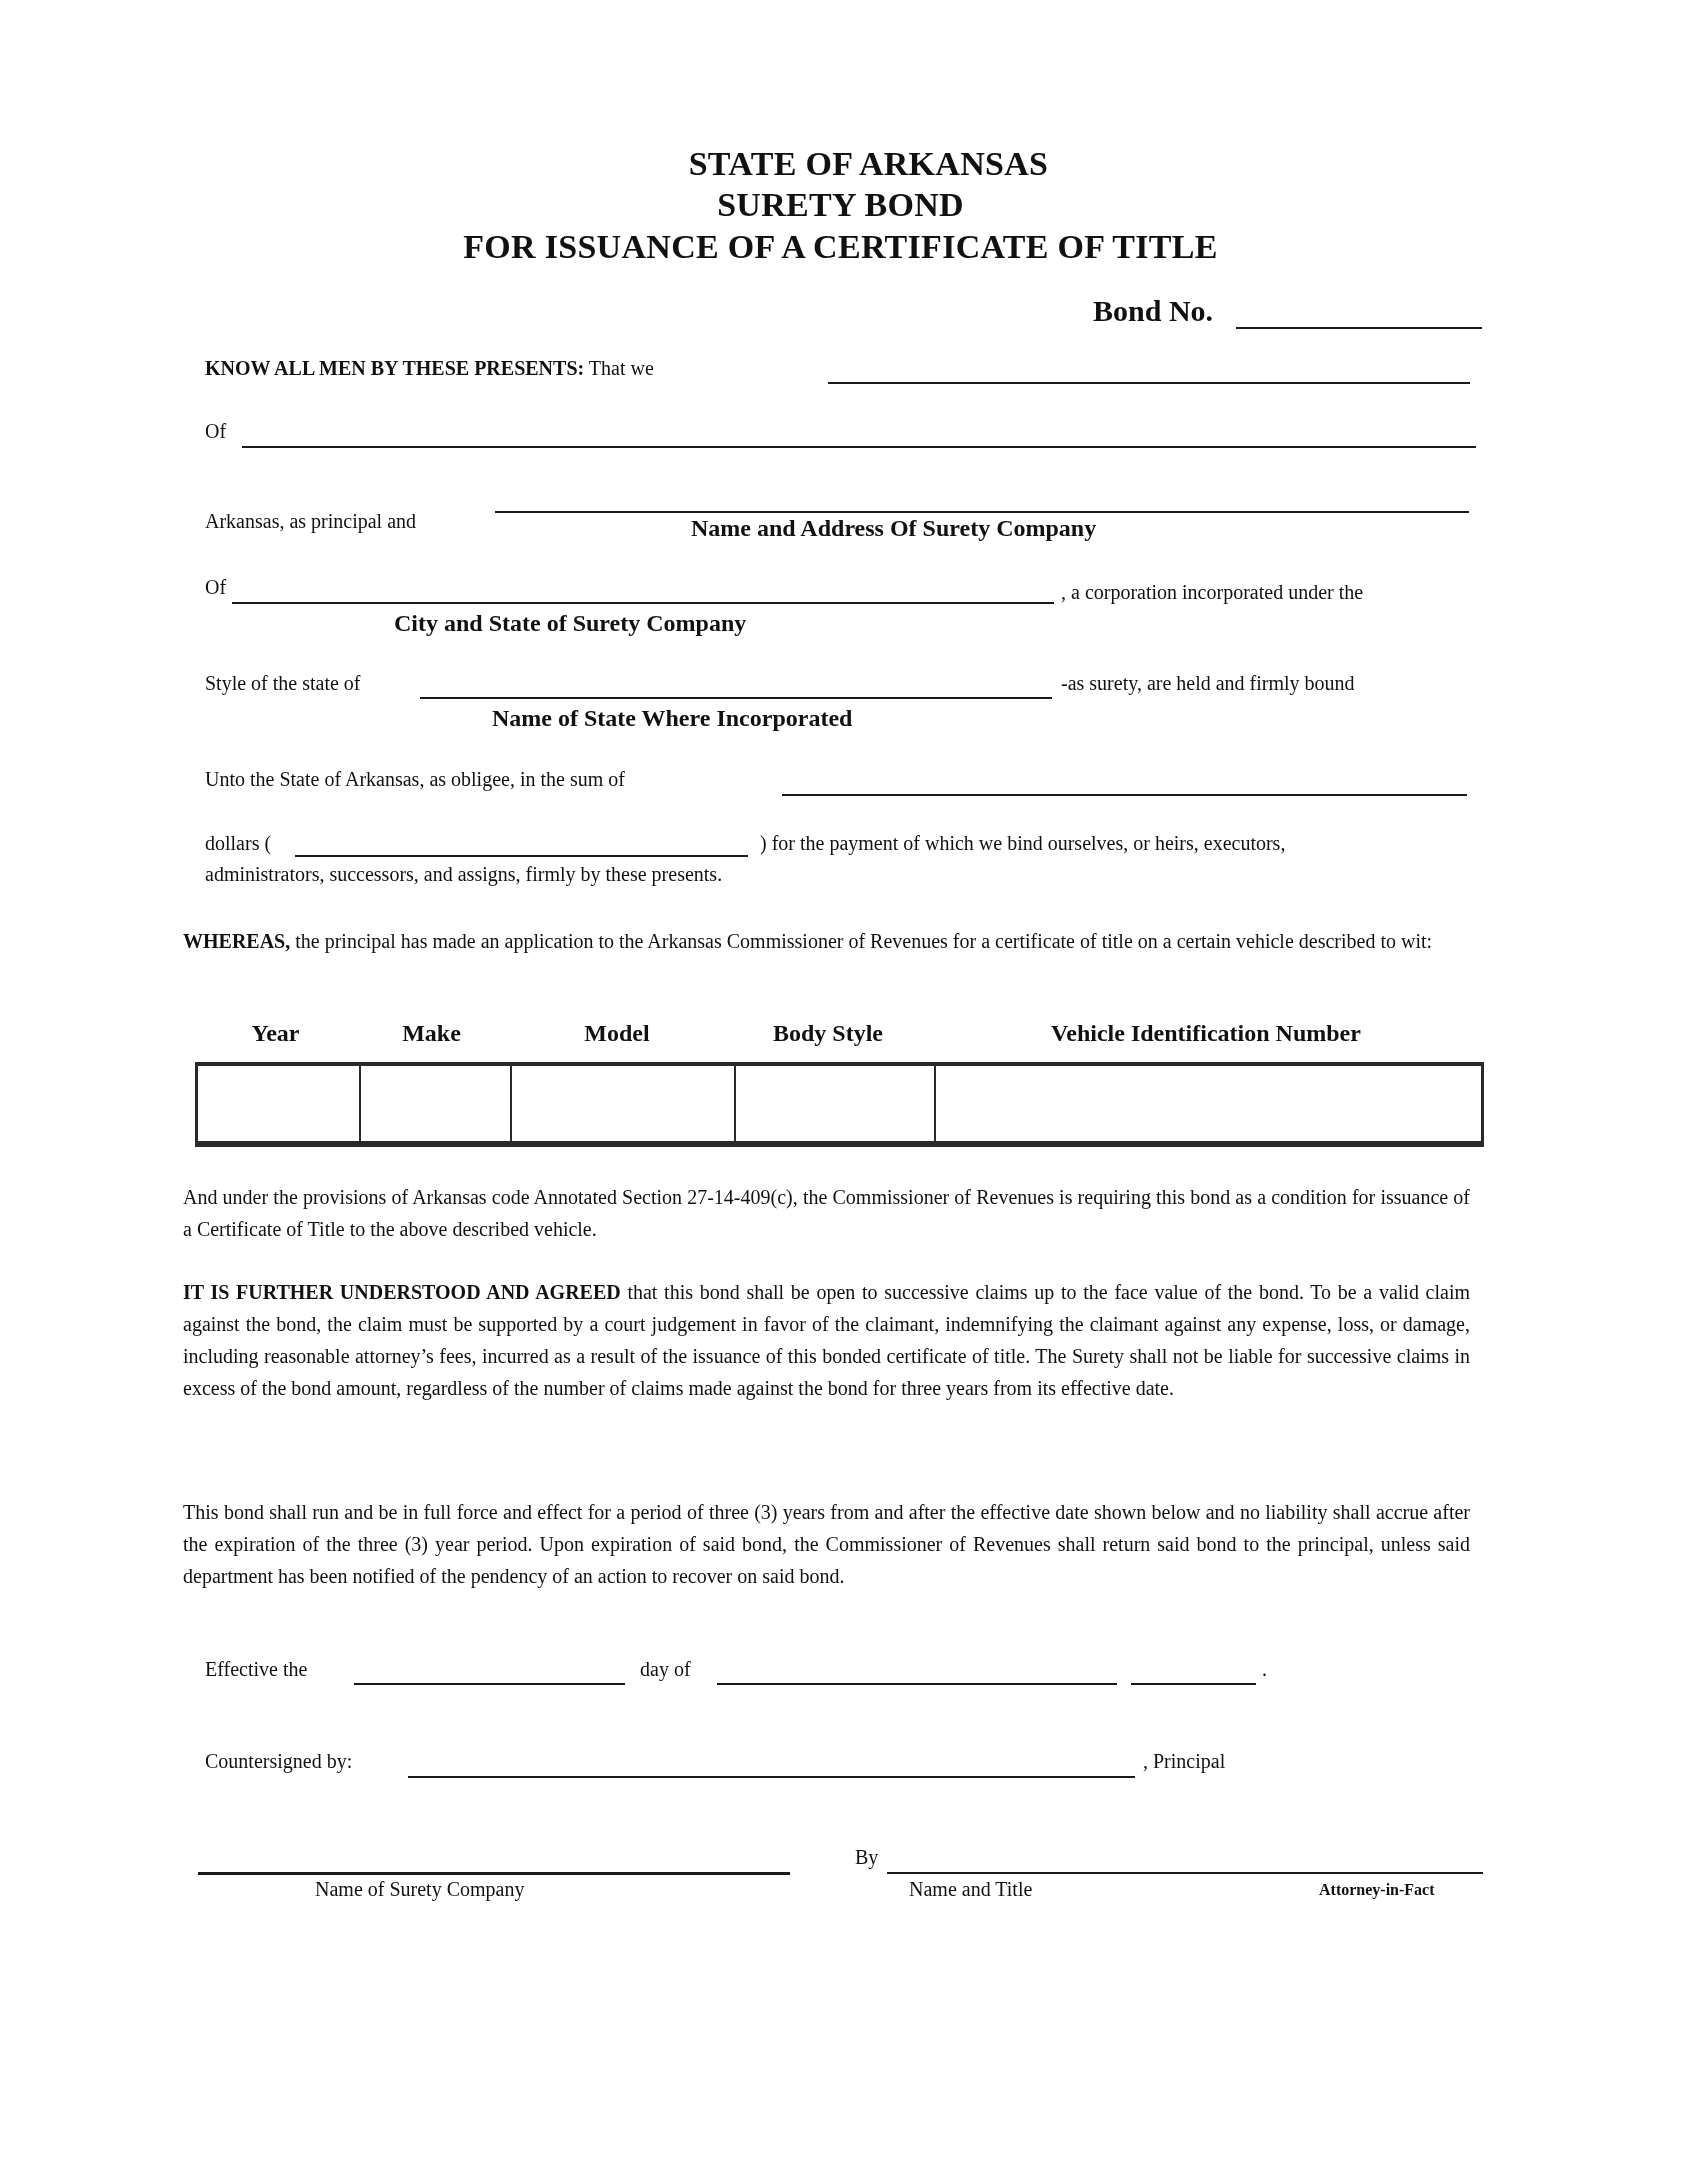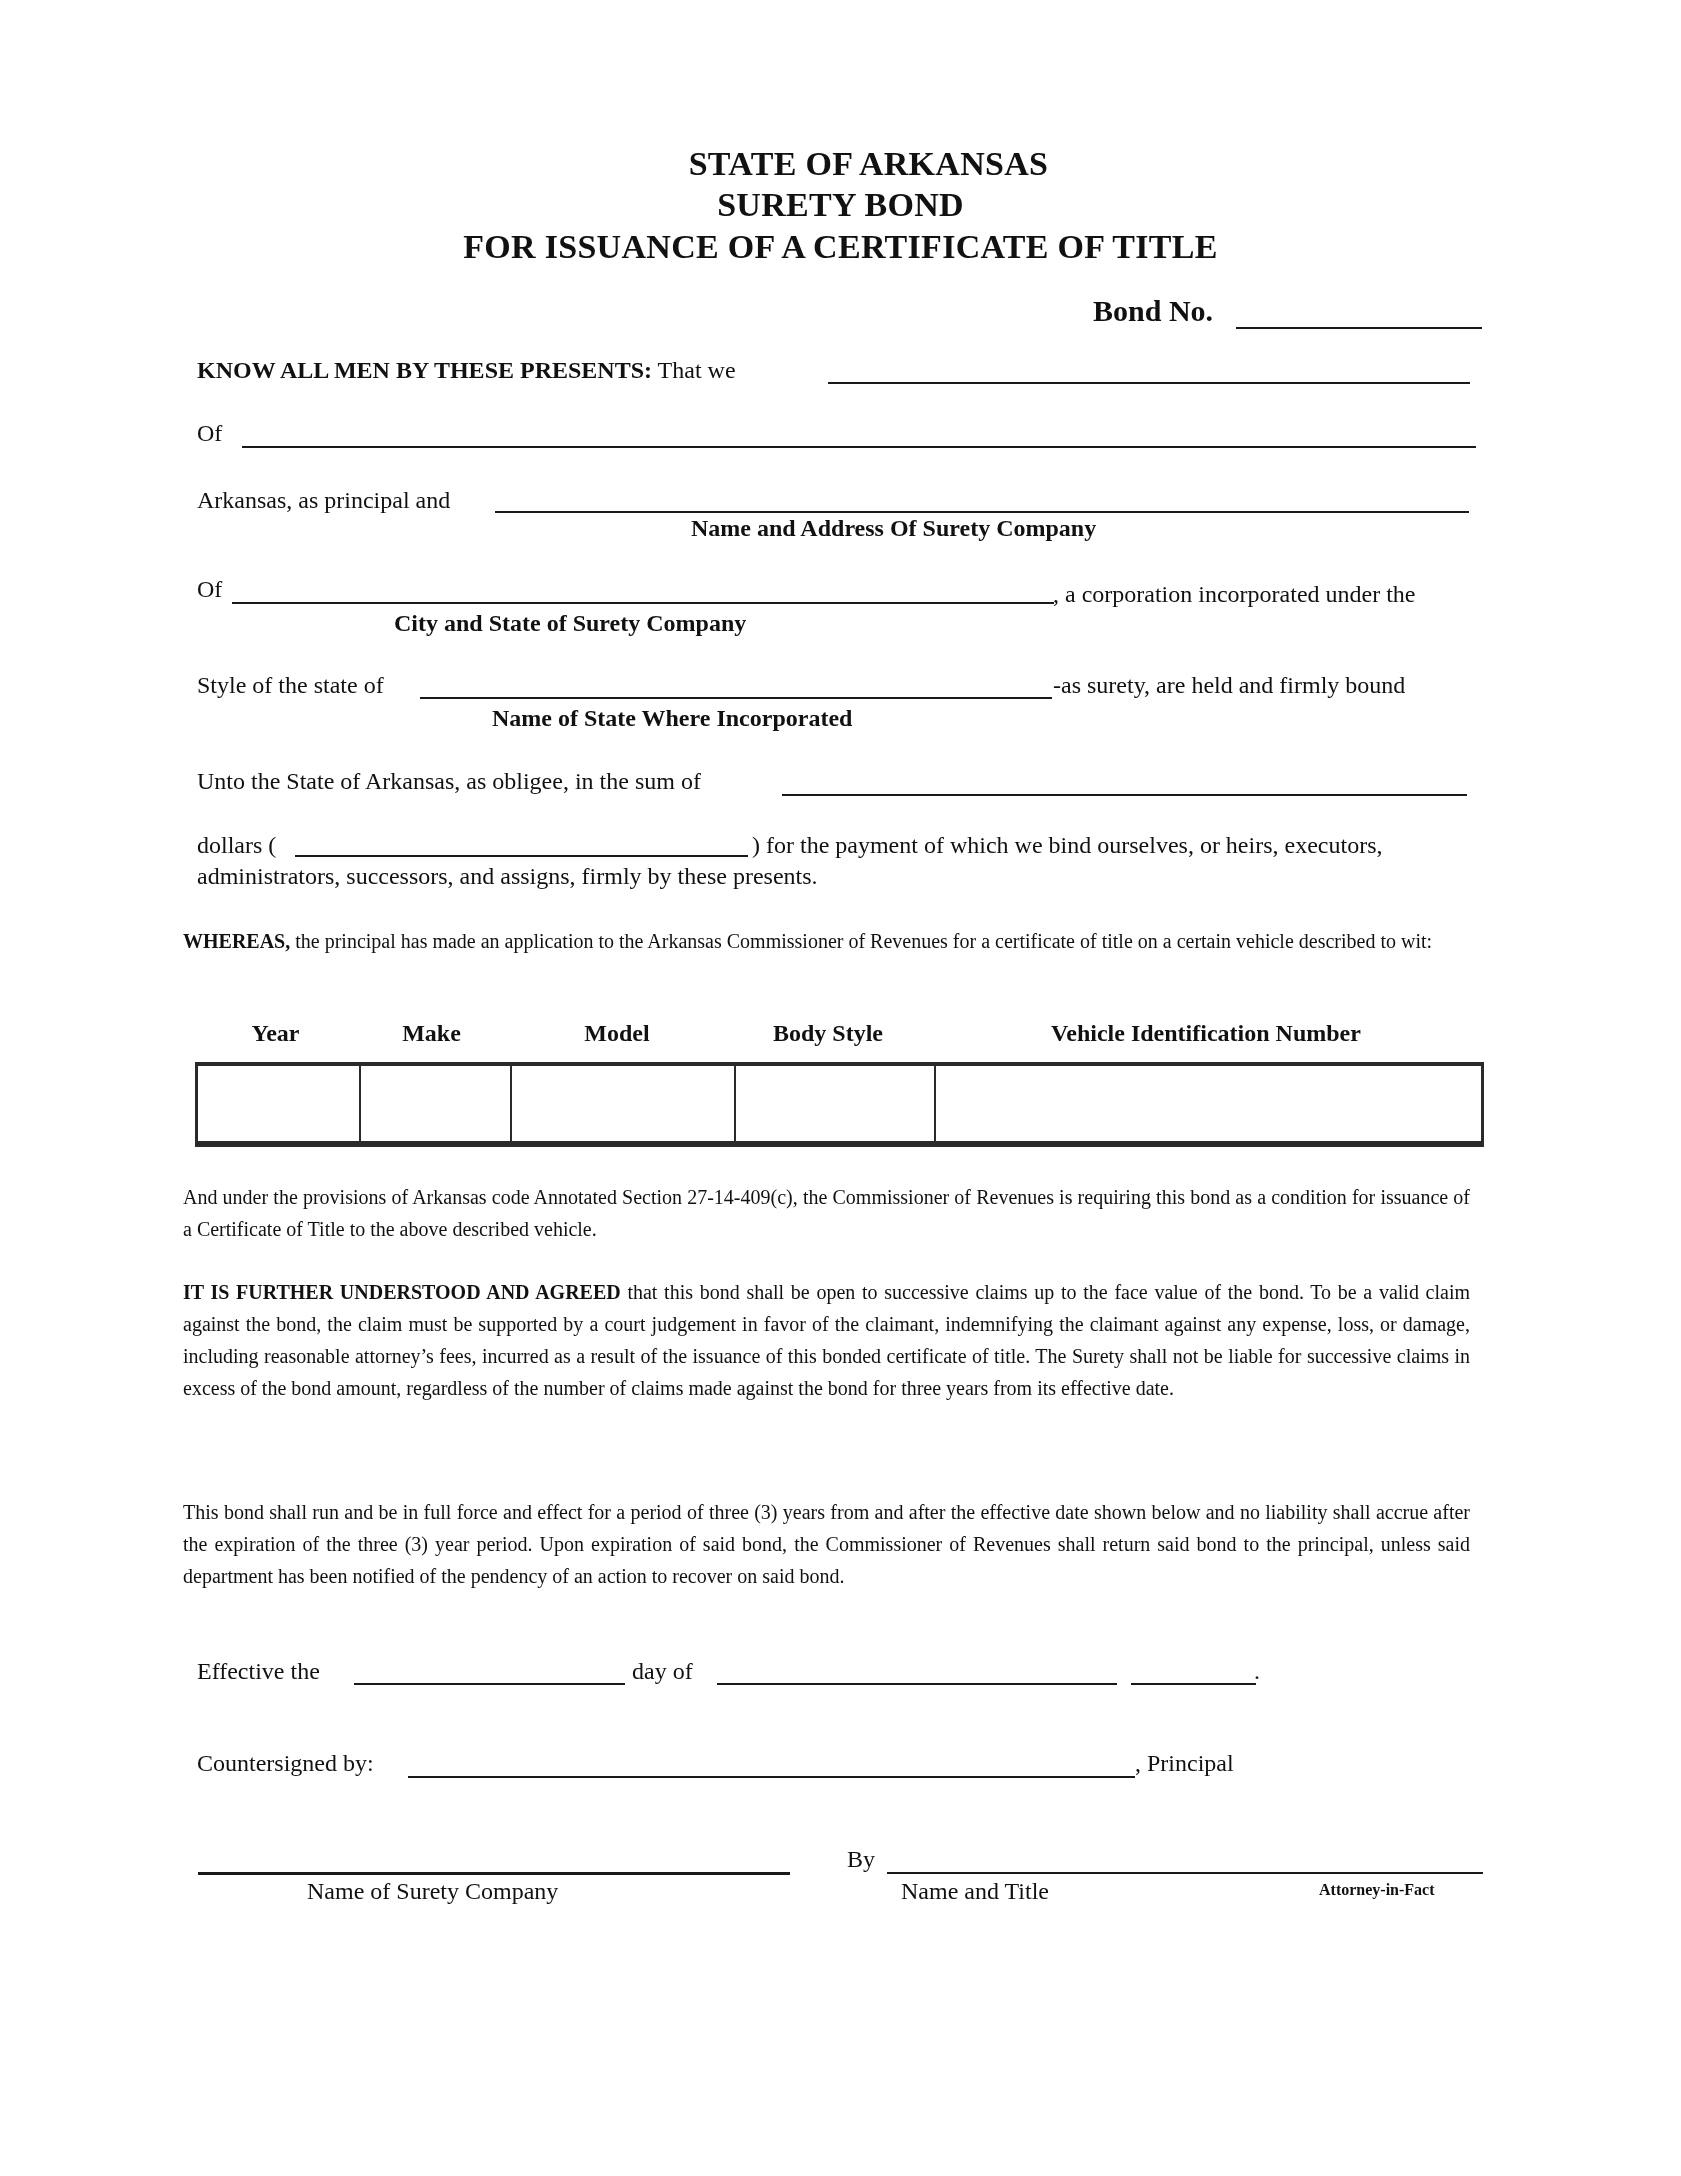--- a/index.html
+++ b/index.html
@@ -18,21 +18,21 @@
     .abs { position: absolute; white-space: nowrap; }
     .title {
       position: absolute;
       left: 0; width: 1681px;
       text-align: center;
       font-weight: bold;
       font-size: 34px;
       letter-spacing: 0.3px;
     }
     .bold { font-weight: bold; }
-    .txt { font-size: 24px; }
+    .txt { font-size: 20px; margin-left: 8px; }
     .line {
       position: absolute;
       border-bottom: 2px solid #1a1a1a;
       height: 0;
     }
     .sublabel {
       position: absolute;
       font-weight: bold;
       font-size: 24px;
       white-space: nowrap;
@@ -83,21 +83,21 @@
 <div class="line" style="left:1236px; top:327px; width:246px;"></div>
 
 <div class="abs txt" style="left:197px; top:357px;">
   <span class="bold">KNOW ALL MEN BY THESE PRESENTS:</span><span> That we</span>
 </div>
 <div class="line" style="left:828px; top:382px; width:642px;"></div>
 
 <div class="abs txt" style="left:197px; top:420px;">Of</div>
 <div class="line" style="left:242px; top:446px; width:1234px;"></div>
 
-<div class="abs txt" style="left:197px; top:487px;">Arkansas, as principal and</div>
+<div class="abs txt" style="left:197px; top:510px;">Arkansas, as principal and</div>
 <div class="line" style="left:495px; top:511px; width:974px;"></div>
 <div class="sublabel" style="left:691px; top:515px;">Name and Address Of Surety Company</div>
 
 <div class="abs txt" style="left:197px; top:576px;">Of</div>
 <div class="line" style="left:232px; top:602px; width:822px;"></div>
 <div class="abs txt" style="left:1053px; top:581px;">, a corporation incorporated under the</div>
 <div class="sublabel" style="left:394px; top:610px;text-align:right;">City and State of Surety Company</div>
 
 <div class="abs txt" style="left:197px; top:672px;">Style of the state of</div>
 <div class="line" style="left:420px; top:697px; width:632px;"></div>

